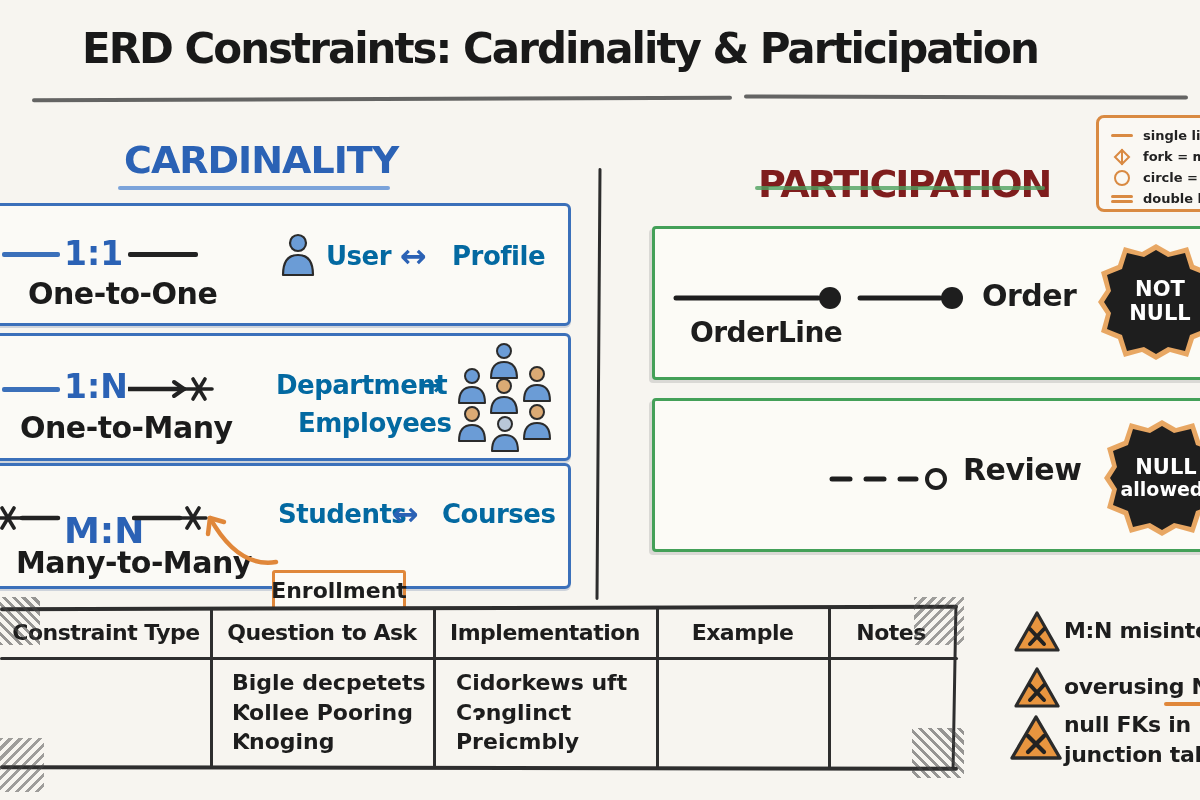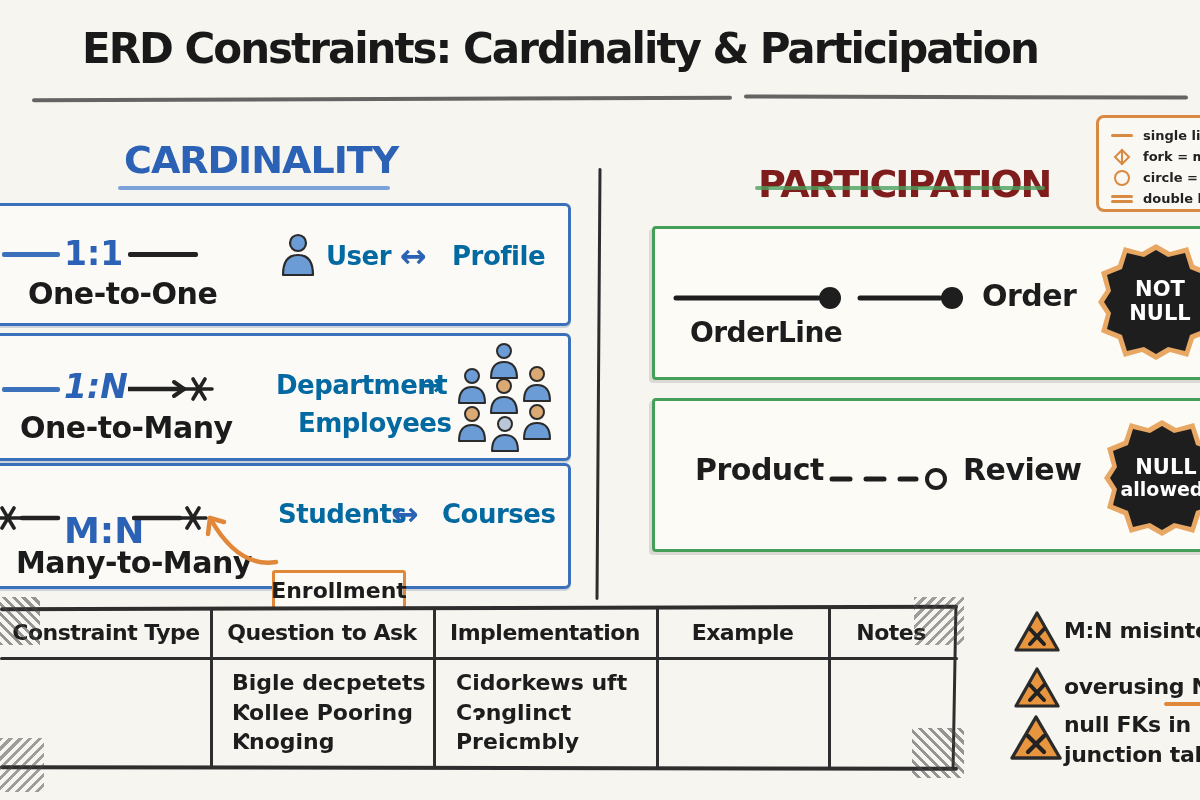--- a/index.html
+++ b/index.html
@@ -113,21 +113,21 @@
       <circle cx="20" cy="10" r="8" fill="#6b9cd6" stroke="#2b2b2b" stroke-width="2.2"></circle>
       <path d="M5,42 q0,-20 15,-20 q15,0 15,20 z" fill="#6b9cd6" stroke="#2b2b2b" stroke-width="2.2" stroke-linejoin="round"></path>
     </svg>
   </span>
   <div class="abs ex-text" style="left:326px;top:241px;">User</div>
   <div class="abs ex-text blue-arrow" style="left:400px;top:237px;font-size:32px;">↔</div>
   <div class="abs ex-text" style="left:452px;top:241px;">Profile</div>
 
   <div class="abs cardbox" style="top:333px;height:122px;"></div>
   <div class="abs hline" style="left:2px;top:387px;width:58px;background:#3b70ba;"></div>
-  <div class="abs notation" style="left:64px;top:367px;font-style:italic;">1:N</div>
+  <div class="abs notation" style="left:64px;top:367px;">1:N</div>
   <span class="abs" style="left:128px;top:374px;">
     <svg width="92" height="30" viewBox="0 0 92 30">
       <line x1="0" y1="15" x2="56" y2="15" stroke="#222" stroke-width="4.5" stroke-linecap="round"></line>
       <line x1="56" y1="15" x2="46" y2="8" stroke="#222" stroke-width="4" stroke-linecap="round"></line>
       <line x1="56" y1="15" x2="46" y2="22" stroke="#222" stroke-width="4" stroke-linecap="round"></line>
       <g stroke="#222" stroke-width="3.6" stroke-linecap="round">
         <line x1="58" y1="15" x2="84" y2="15"></line>
         <line x1="65" y1="5" x2="77" y2="25"></line>
         <line x1="77" y1="5" x2="65" y2="25"></line>
       </g>
@@ -224,21 +224,20 @@
         <polygon fill="#1e1e1e" points="0,-52 12,-45 29,-49 34,-33 49,-27 45,-11 52,0 45,11 49,27 34,33 29,49 12,45 0,52 -12,45 -29,49 -34,33 -49,27 -45,11 -52,0 -45,-11 -49,-27 -34,-33 -29,-49 -12,-45"></polygon>
       </g>
     </svg>
     <div class="badge-text">
       <span class="l1">NOT</span>
       <span class="l1">NULL</span>
     </div>
   </div>
 
   <div class="abs partbox" style="top:398px;height:148px;"></div>
-  <div class="abs ent-name" style="left:695px;top:452px;">Product</div>
   <span class="abs" style="left:828px;top:466px;">
     <svg width="130" height="26" viewBox="0 0 130 26">
       <g stroke="#1e1e1e" stroke-width="5" stroke-linecap="round">
         <line x1="4" y1="13" x2="22" y2="13"></line>
         <line x1="38" y1="13" x2="56" y2="13"></line>
         <line x1="72" y1="13" x2="88" y2="13"></line>
       </g>
       <circle cx="108" cy="13" r="9" fill="none" stroke="#1e1e1e" stroke-width="4"></circle>
     </svg>
   </span>

